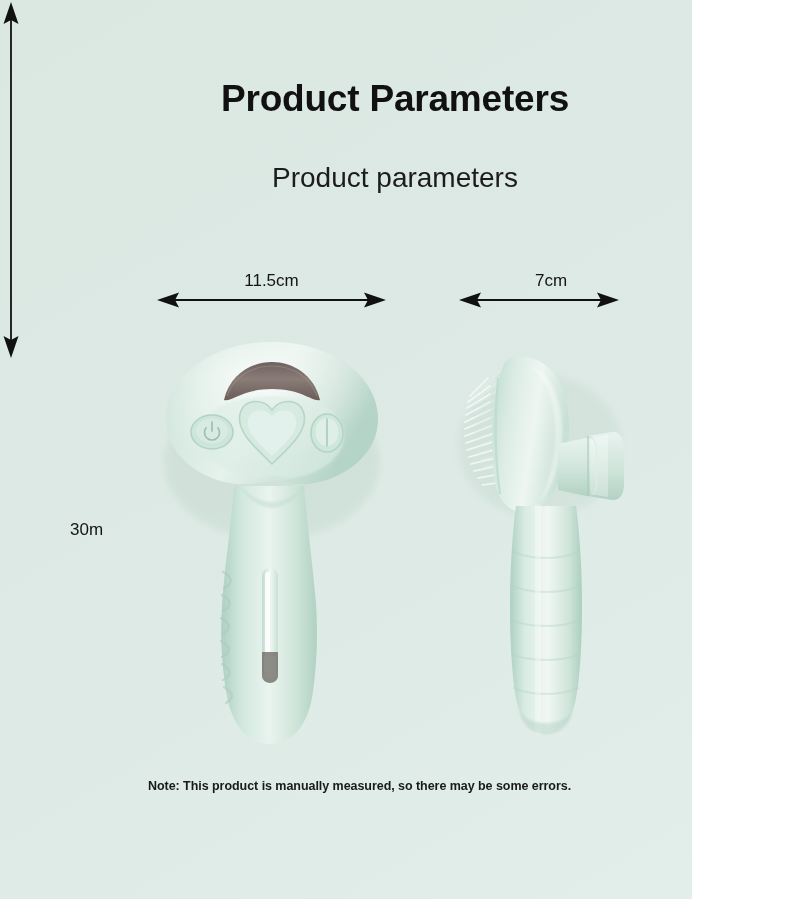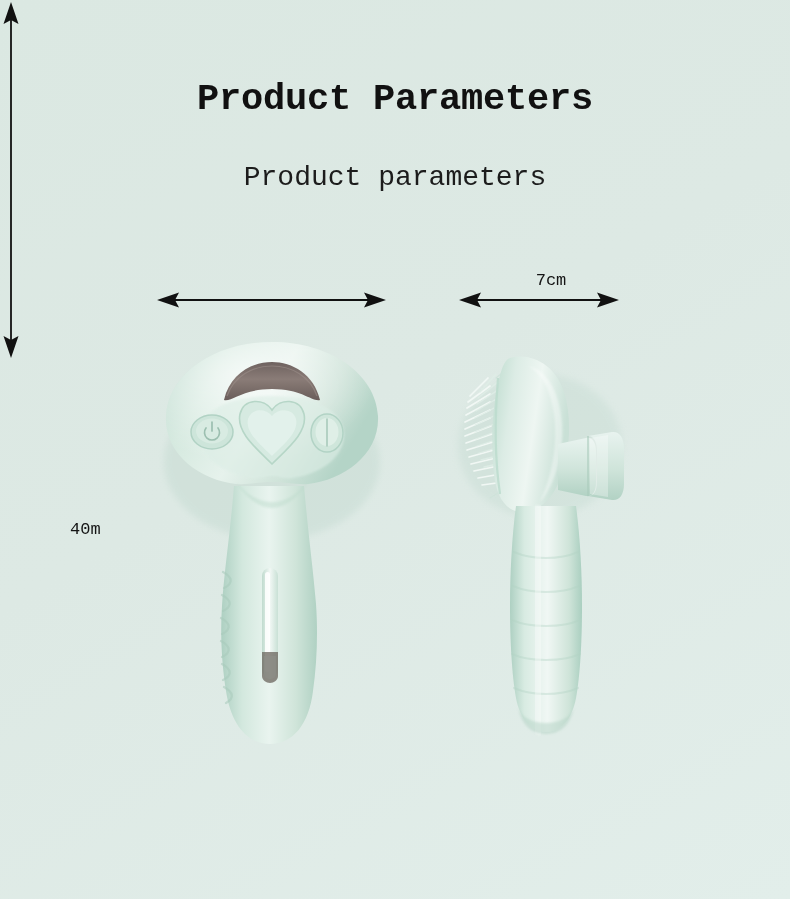--- a/index.html
+++ b/index.html
@@ -8,25 +8,24 @@
   }
   body {
     width: 790px;
     height: 899px;
     font-family: "Liberation Sans", sans-serif;
     overflow: hidden;
   }
 
   .page {
     position: relative;
-    width: 790px;
+    width: 692px;
     height: 899px;
     background: linear-gradient(150deg, #dbe8e2 0%, #dde9e4 45%, #e2eeea 100%);
     overflow: hidden;
-    font-family: Liberation Mono, monospace;
   }
 
   
   .title {
     position: absolute;
     top: 79px;
     left: 0;
     width: 790px;
     text-align: center;
     font-size: 37px;
@@ -90,40 +89,41 @@
 </style>
 </head>
 <body>
 
 <div class="page">
 
   <div class="title">Product Parameters</div>
 
   <div class="subtitle">Product parameters</div>
 
+  <div class="dim-label dim-label-h1">11.5cm</div>
 
   <div class="arrow-h arrow-h1">
     <svg width="233" height="22" viewBox="0 0 233 22" xmlns="http://www.w3.org/2000/svg">
       <line x1="12" y1="11" x2="221" y2="11" stroke="#111" stroke-width="1.8"></line>
       <polygon points="2,11 24,3.5 20,11 24,18.5" fill="#111"></polygon>
       <polygon points="231,11 209,3.5 213,11 209,18.5" fill="#111"></polygon>
     </svg>
   </div>
 
   <div class="dim-label dim-label-h2">7cm</div>
 
   <div class="arrow-h arrow-h2">
     <svg width="164" height="22" viewBox="0 0 164 22" xmlns="http://www.w3.org/2000/svg">
       <line x1="12" y1="11" x2="152" y2="11" stroke="#111" stroke-width="1.8"></line>
       <polygon points="2,11 24,3.5 20,11 24,18.5" fill="#111"></polygon>
       <polygon points="162,11 140,3.5 144,11 140,18.5" fill="#111"></polygon>
     </svg>
   </div>
 
-  <div class="dim-label dim-label-v">40m</div>
+  <div class="dim-label dim-label-v">30m</div>
 
   <div class="arrow-v">
     <svg width="22" height="360" viewBox="0 0 22 360" xmlns="http://www.w3.org/2000/svg">
       <line x1="11" y1="12" x2="11" y2="348" stroke="#111" stroke-width="1.8"></line>
       <polygon points="11,2 3.5,24 11,20 18.5,24" fill="#111"></polygon>
       <polygon points="11,358 3.5,336 11,340 18.5,336" fill="#111"></polygon>
     </svg>
   </div>
 
   <div class="product product-front">
@@ -365,15 +365,16 @@
       </g>
 
       <path d="M98 176 C 96 230, 96 330, 100 392" stroke="#ffffff" stroke-width="14" opacity="0.35" fill="none" stroke-linecap="round" filter="url(#soft2)"></path>
 
       <path d="M78 372 C 86 392, 126 392, 134 372 C 130 390, 120 398, 106 398
                C 92 398, 82 390, 78 372 Z" fill="#b4d3c5" opacity="0.5" filter="url(#soft2)"></path>
     </svg>
   </div>
 
   <div class="note">
+    <div>Note: This product is manually measured, so there may be some errors.</div>
   </div>
 
 </div>
 
 </body></html>

